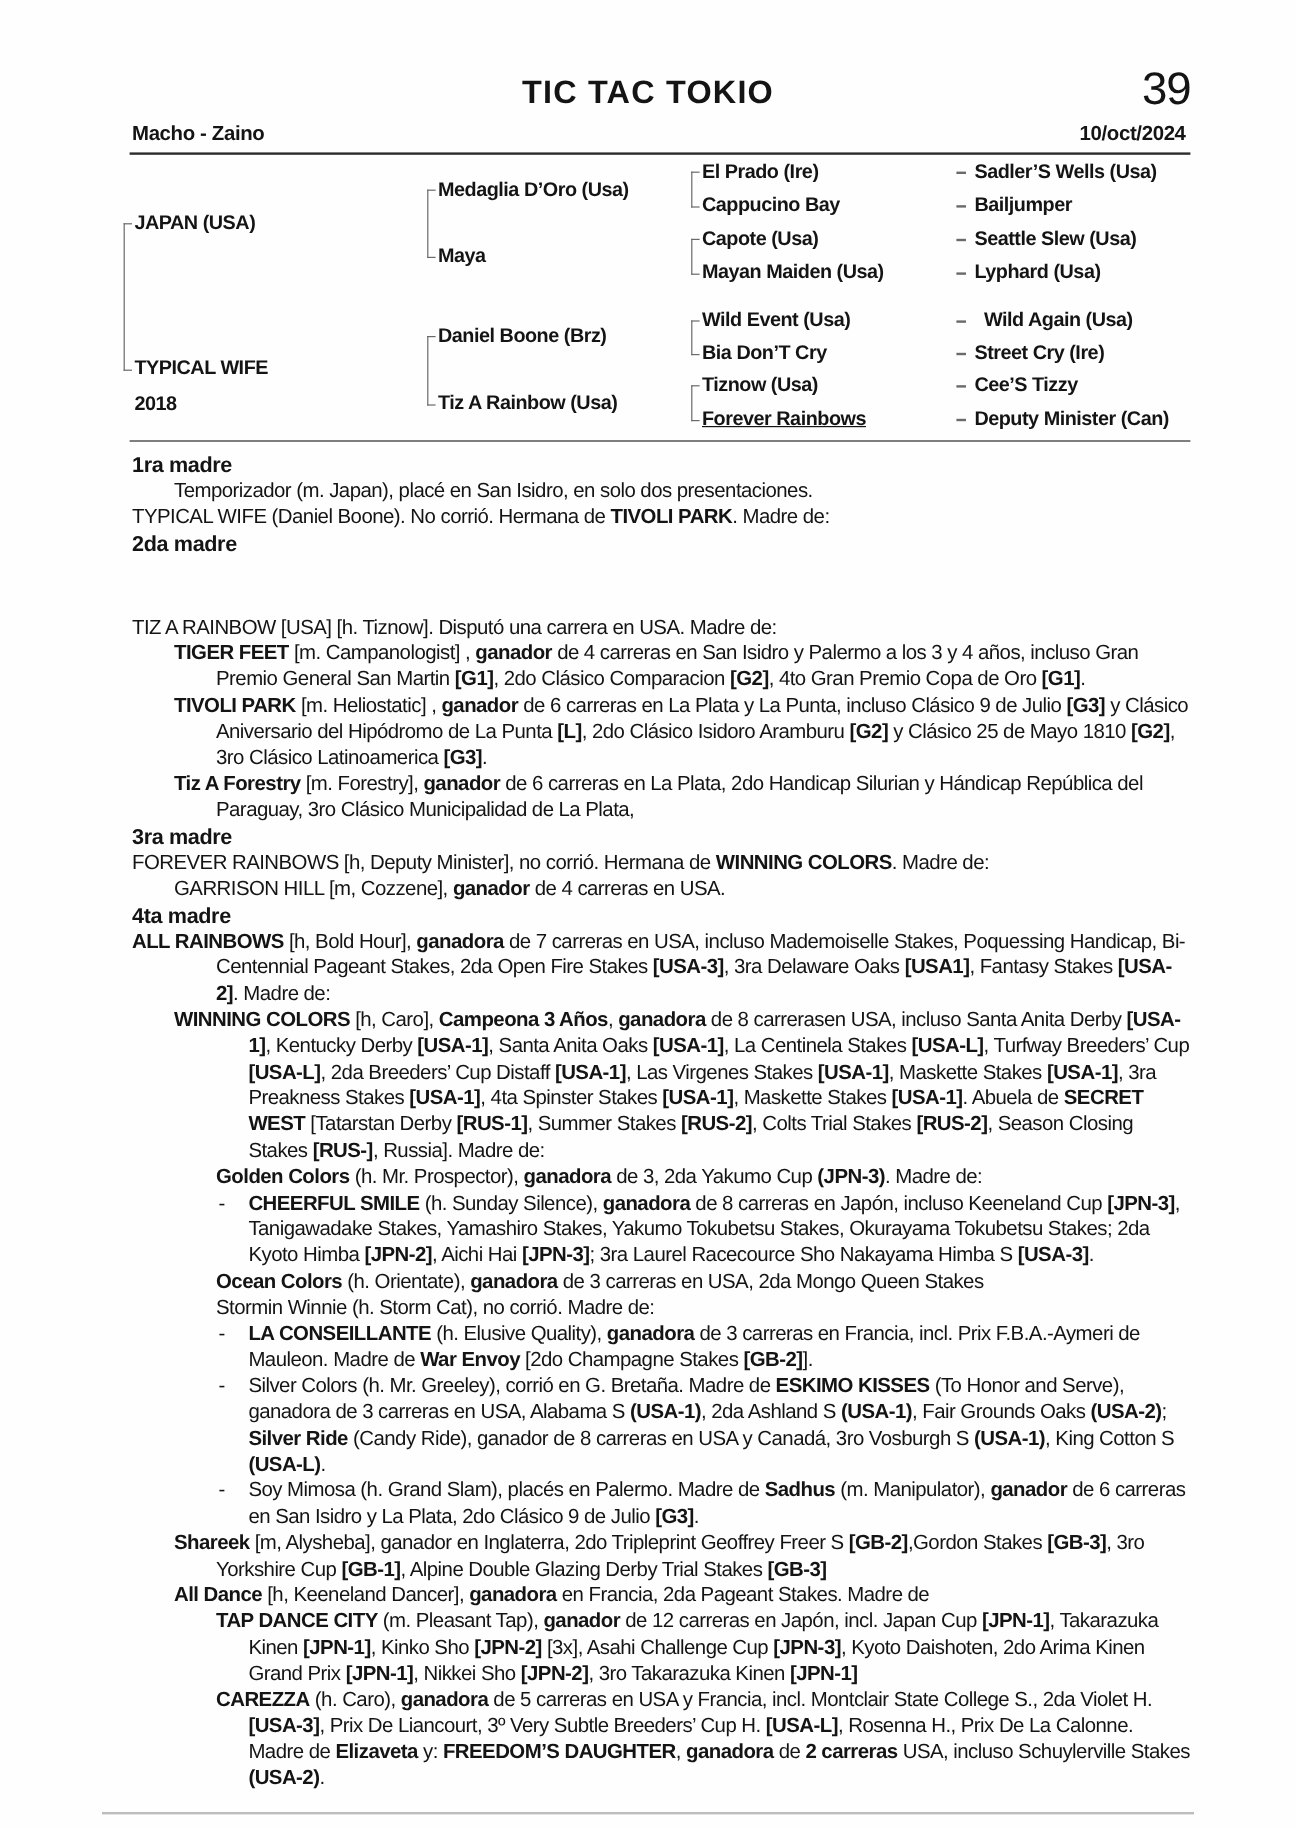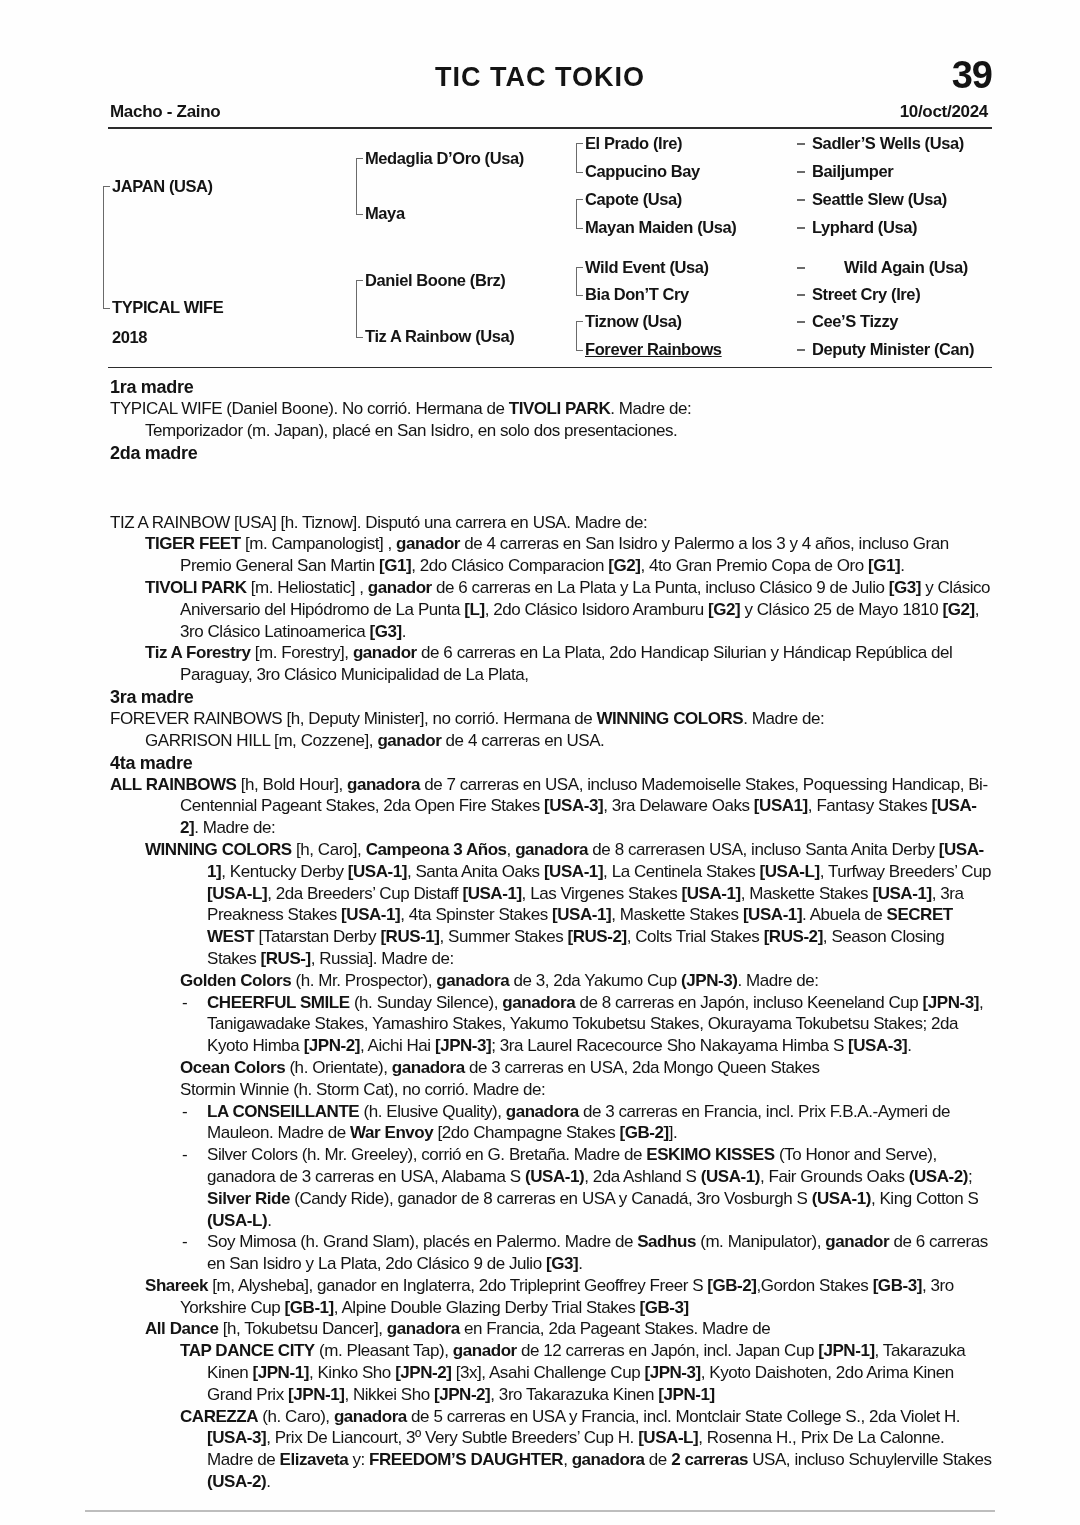--- a/index.html
+++ b/index.html
@@ -12,21 +12,21 @@
     overflow:hidden;
     margin:0 auto;
   }
   
   .title{
     position:absolute;top:62px;left:0;width:1080px;
     text-align:center;font-weight:bold;font-size:27px;letter-spacing:1px;
   }
   .page-number{
     position:absolute;top:54px;right:88px;
-    font-weight:bold;font-size:38px;letter-spacing:-1px;
+    font-weight:normal;font-size:38px;letter-spacing:-1px;
   }
   .sex-coat{
     position:absolute;top:102px;left:110px;
     font-weight:bold;font-size:17px;letter-spacing:-0.3px;
   }
   .date{
     position:absolute;top:102px;right:92px;
     font-weight:bold;font-size:17px;letter-spacing:-0.3px;
   }
   .rule{position:absolute;border-top:2px solid #2c2c2c;height:0;}
@@ -100,58 +100,58 @@
     <div class="ped-name" style="left:585px;top:339px;text-decoration:underline;">Forever Rainbows</div>
     <div class="brk" style="left:576px;top:143px;height:28px;"></div>
     <div class="brk" style="left:576px;top:199px;height:28px;"></div>
     <div class="brk" style="left:576px;top:267px;height:27px;"></div>
     <div class="brk" style="left:576px;top:321px;height:28px;"></div>
 
     <div class="ped-name" style="left:812px;top:133px;">Sadler’S Wells (Usa)</div>
     <div class="ped-name" style="left:812px;top:161px;">Bailjumper</div>
     <div class="ped-name" style="left:812px;top:189px;">Seattle Slew (Usa)</div>
     <div class="ped-name" style="left:812px;top:217px;">Lyphard (Usa)</div>
-    <div class="ped-name" style="left:844px;top:257px;">Wild Again (Usa)</div>
+    <div class="ped-name" style="left:820px;top:257px;">Wild Again (Usa)</div>
     <div class="ped-name" style="left:812px;top:284px;">Street Cry (Ire)</div>
     <div class="ped-name" style="left:812px;top:311px;">Cee’S Tizzy</div>
     <div class="ped-name" style="left:812px;top:339px;">Deputy Minister (Can)</div>
     <div class="dash" style="left:797px;top:143px;"></div>
     <div class="dash" style="left:797px;top:171px;"></div>
     <div class="dash" style="left:797px;top:199px;"></div>
     <div class="dash" style="left:797px;top:227px;"></div>
     <div class="dash" style="left:797px;top:267px;"></div>
     <div class="dash" style="left:797px;top:294px;"></div>
     <div class="dash" style="left:797px;top:321px;"></div>
     <div class="dash" style="left:797px;top:349px;"></div>
   </div>
 
   <div class="rule rule-ped-bottom"></div>
 
   <div class="sections" id="sections">
       <div class="sec-heading">1ra madre</div>
+      <p class="para" style="padding-left: 35px; text-indent: 0px;"><span>Temporizador (m. Japan), placé en San Isidro, en solo dos presentaciones.</span></p>
       <p class="para" style="padding-left: 0px; text-indent: 0px;"><span>TYPICAL WIFE (Daniel Boone). No corrió. Hermana de </span><span class="b">TIVOLI PARK</span><span>. Madre de:</span></p>
-      <p class="para" style="padding-left: 35px; text-indent: 0px;"><span>Temporizador (m. Japan), placé en San Isidro, en solo dos presentaciones.</span></p>
       <div class="sec-heading">2da madre</div>
       <p class="para" style="padding-left: 0px; text-indent: 0px; margin-top: 48px;"><span>TIZ A RAINBOW [USA] [h. Tiznow]. Disputó una carrera en USA. Madre de:</span></p>
       <p class="para" style="padding-left: 70px; text-indent: -35px;"><span class="b">TIGER FEET</span><span> [m. Campanologist] , </span><span class="b">ganador</span><span> de 4 carreras en San Isidro y Palermo a los 3 y 4 años, incluso Gran Premio General San Martin </span><span class="b">[G1]</span><span>, 2do Clásico Comparacion </span><span class="b">[G2]</span><span>, 4to Gran Premio Copa de Oro </span><span class="b">[G1]</span><span>.</span></p>
       <p class="para" style="padding-left: 70px; text-indent: -35px;"><span class="b">TIVOLI PARK</span><span> [m. Heliostatic] , </span><span class="b">ganador</span><span> de 6 carreras en La Plata y La Punta, incluso Clásico 9 de Julio </span><span class="b">[G3]</span><span> y Clásico Aniversario del Hipódromo de La Punta </span><span class="b">[L]</span><span>, 2do Clásico Isidoro Aramburu </span><span class="b">[G2]</span><span> y Clásico 25 de Mayo 1810 </span><span class="b">[G2]</span><span>, 3ro Clásico Latinoamerica </span><span class="b">[G3]</span><span>.</span></p>
       <p class="para" style="padding-left: 70px; text-indent: -35px;"><span class="b">Tiz A Forestry</span><span> [m. Forestry], </span><span class="b">ganador</span><span> de 6 carreras en La Plata, 2do Handicap Silurian y Hándicap República del Paraguay, 3ro Clásico Municipalidad de La Plata,</span></p>
       <div class="sec-heading">3ra madre</div>
       <p class="para" style="padding-left: 0px; text-indent: 0px;"><span>FOREVER RAINBOWS [h, Deputy Minister], no corrió. Hermana de </span><span class="b">WINNING COLORS</span><span>. Madre de:</span></p>
       <p class="para" style="padding-left: 35px; text-indent: 0px;"><span>GARRISON HILL [m, Cozzene], </span><span class="b">ganador</span><span> de 4 carreras en USA.</span></p>
       <div class="sec-heading">4ta madre</div>
       <p class="para" style="padding-left: 70px; text-indent: -70px;"><span class="b">ALL RAINBOWS</span><span> [h, Bold Hour], </span><span class="b">ganadora</span><span> de 7 carreras en USA, incluso Mademoiselle Stakes, Poquessing Handicap, Bi-Centennial Pageant Stakes, 2da Open Fire Stakes </span><span class="b">[USA-3]</span><span>, 3ra Delaware Oaks </span><span class="b">[USA1]</span><span>, Fantasy Stakes </span><span class="b">[USA-2]</span><span>. Madre de:</span></p>
       <p class="para" style="padding-left: 97px; text-indent: -62px;"><span class="b">WINNING COLORS</span><span> [h, Caro], </span><span class="b">Campeona 3 Años</span><span>, </span><span class="b">ganadora</span><span> de 8 carrerasen USA, incluso Santa Anita Derby </span><span class="b">[USA-1]</span><span>, Kentucky Derby </span><span class="b">[USA-1]</span><span>, Santa Anita Oaks </span><span class="b">[USA-1]</span><span>, La Centinela Stakes </span><span class="b">[USA-L]</span><span>, Turfway Breeders’ Cup </span><span class="b">[USA-L]</span><span>, 2da Breeders’ Cup Distaff </span><span class="b">[USA-1]</span><span>, Las Virgenes Stakes </span><span class="b">[USA-1]</span><span>, Maskette Stakes </span><span class="b">[USA-1]</span><span>, 3ra Preakness Stakes </span><span class="b">[USA-1]</span><span>, 4ta Spinster Stakes </span><span class="b">[USA-1]</span><span>, Maskette Stakes </span><span class="b">[USA-1]</span><span>. Abuela de </span><span class="b">SECRET WEST</span><span> [Tatarstan Derby </span><span class="b">[RUS-1]</span><span>, Summer Stakes </span><span class="b">[RUS-2]</span><span>, Colts Trial Stakes </span><span class="b">[RUS-2]</span><span>, Season Closing Stakes </span><span class="b">[RUS-]</span><span>, Russia]. Madre de:</span></p>
       <p class="para" style="padding-left: 70px; text-indent: 0px;"><span class="b">Golden Colors</span><span> (h. Mr. Prospector), </span><span class="b">ganadora</span><span> de 3, 2da Yakumo Cup </span><span class="b">(JPN-3)</span><span>. Madre de:</span></p>
       <p class="para" style="padding-left: 97px; text-indent: 0px;"><span class="marker">-</span><span class="b">CHEERFUL SMILE</span><span> (h. Sunday Silence), </span><span class="b">ganadora</span><span> de 8 carreras en Japón, incluso Keeneland Cup </span><span class="b">[JPN-3]</span><span>, Tanigawadake Stakes, Yamashiro Stakes, Yakumo Tokubetsu Stakes, Okurayama Tokubetsu Stakes; 2da Kyoto Himba </span><span class="b">[JPN-2]</span><span>, Aichi Hai </span><span class="b">[JPN-3]</span><span>; 3ra Laurel Racecource Sho Nakayama Himba S </span><span class="b">[USA-3]</span><span>.</span></p>
       <p class="para" style="padding-left: 70px; text-indent: 0px;"><span class="b">Ocean Colors</span><span> (h. Orientate), </span><span class="b">ganadora</span><span> de 3 carreras en USA, 2da Mongo Queen Stakes</span></p>
       <p class="para" style="padding-left: 70px; text-indent: 0px;"><span>Stormin Winnie (h. Storm Cat), no corrió. Madre de:</span></p>
       <p class="para" style="padding-left: 97px; text-indent: 0px;"><span class="marker">-</span><span class="b">LA CONSEILLANTE</span><span> (h. Elusive Quality), </span><span class="b">ganadora</span><span> de 3 carreras en Francia, incl. Prix F.B.A.-Aymeri de Mauleon. Madre de </span><span class="b">War Envoy</span><span> [2do Champagne Stakes </span><span class="b">[GB-2]</span><span>].</span></p>
       <p class="para" style="padding-left: 97px; text-indent: 0px;"><span class="marker">-</span><span>Silver Colors (h. Mr. Greeley), corrió en G. Bretaña. Madre de </span><span class="b">ESKIMO KISSES</span><span> (To Honor and Serve), ganadora de 3 carreras en USA, Alabama S </span><span class="b">(USA-1)</span><span>, 2da Ashland S </span><span class="b">(USA-1)</span><span>, Fair Grounds Oaks </span><span class="b">(USA-2)</span><span>; </span><span class="b">Silver Ride</span><span> (Candy Ride), ganador de 8 carreras en USA y Canadá, 3ro Vosburgh S </span><span class="b">(USA-1)</span><span>, King Cotton S </span><span class="b">(USA-L)</span><span>.</span></p>
       <p class="para" style="padding-left: 97px; text-indent: 0px;"><span class="marker">-</span><span>Soy Mimosa (h. Grand Slam), placés en Palermo. Madre de </span><span class="b">Sadhus</span><span> (m. Manipulator), </span><span class="b">ganador</span><span> de 6 carreras en San Isidro y La Plata, 2do Clásico 9 de Julio </span><span class="b">[G3]</span><span>.</span></p>
       <p class="para" style="padding-left: 70px; text-indent: -35px;"><span class="b">Shareek</span><span> [m, Alysheba], ganador en Inglaterra, 2do Tripleprint Geoffrey Freer S </span><span class="b">[GB-2]</span><span>,Gordon Stakes </span><span class="b">[GB-3]</span><span>, 3ro Yorkshire Cup </span><span class="b">[GB-1]</span><span>, Alpine Double Glazing Derby Trial Stakes </span><span class="b">[GB-3]</span></p>
-      <p class="para" style="padding-left: 70px; text-indent: -35px;"><span class="b">All Dance</span><span> [h, Tokubetsu Dancer], </span><span class="b">ganadora</span><span> en Francia, 2da Pageant Stakes. Madre de</span></p>
+      <p class="para" style="padding-left: 70px; text-indent: -35px;"><span class="b">All Dance</span><span> [h, Keeneland Dancer], </span><span class="b">ganadora</span><span> en Francia, 2da Pageant Stakes. Madre de</span></p>
       <p class="para" style="padding-left: 97px; text-indent: -27px;"><span class="b">TAP DANCE CITY</span><span> (m. Pleasant Tap), </span><span class="b">ganador</span><span> de 12 carreras en Japón, incl. Japan Cup </span><span class="b">[JPN-1]</span><span>, Takarazuka Kinen </span><span class="b">[JPN-1]</span><span>, Kinko Sho </span><span class="b">[JPN-2]</span><span> [3x], Asahi Challenge Cup </span><span class="b">[JPN-3]</span><span>, Kyoto Daishoten, 2do Arima Kinen Grand Prix </span><span class="b">[JPN-1]</span><span>, Nikkei Sho </span><span class="b">[JPN-2]</span><span>, 3ro Takarazuka Kinen </span><span class="b">[JPN-1]</span></p>
       <p class="para" style="padding-left: 97px; text-indent: -27px;"><span class="b">CAREZZA</span><span> (h. Caro), </span><span class="b">ganadora</span><span> de 5 carreras en USA y Francia, incl. Montclair State College S., 2da Violet H. </span><span class="b">[USA-3]</span><span>, Prix De Liancourt, 3º Very Subtle Breeders’ Cup H. </span><span class="b">[USA-L]</span><span>, Rosenna H., Prix De La Calonne. Madre de </span><span class="b">Elizaveta</span><span> y: </span><span class="b">FREEDOM’S DAUGHTER</span><span>, </span><span class="b">ganadora</span><span> de </span><span class="b">2 carreras</span><span> USA, incluso Schuylerville Stakes </span><span class="b">(USA-2)</span><span>.</span></p>
     </div>
 
   <div class="rule rule-footer"></div>
 </div>
 
 </body></html>

